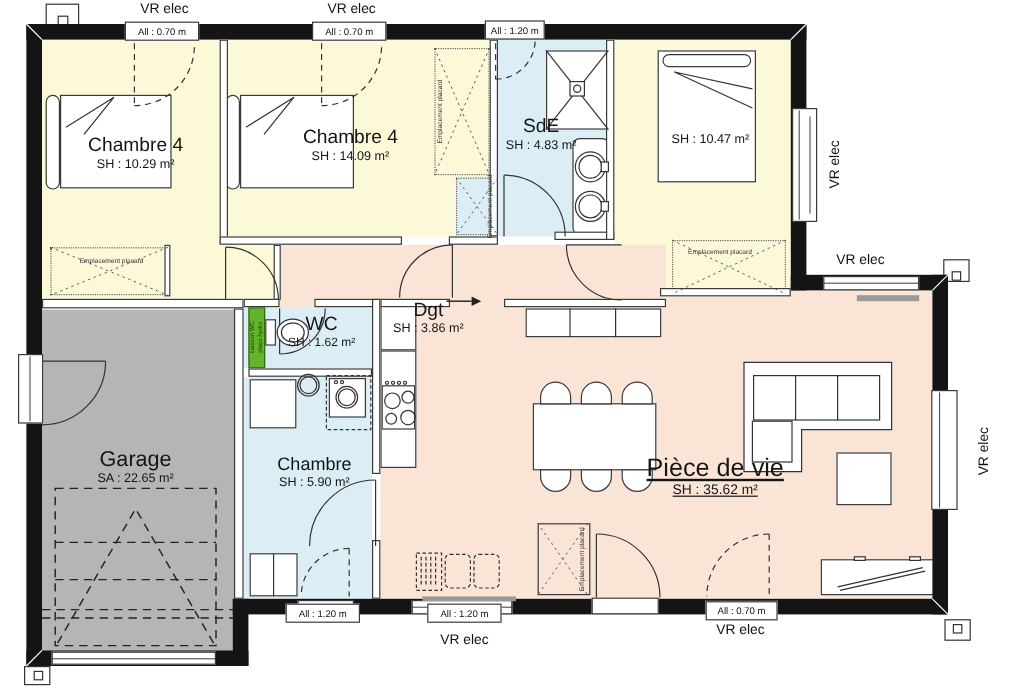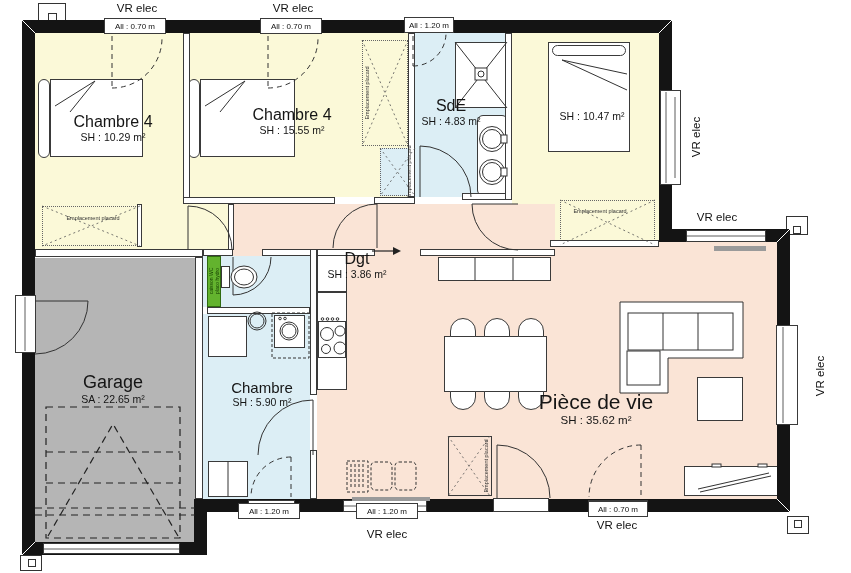--- a/index.html
+++ b/index.html
@@ -314,42 +314,46 @@
   <div class="vr vert" style="left:796px;top:369px;width:50px;height:14px;">VR elec</div>
   <div class="vr" style="left:362px;top:528px;width:50px;">VR elec</div>
   <div class="vr" style="left:592px;top:519px;width:50px;">VR elec</div>
 
   <div class="rlabel" style="left:43px;top:113px;width:140px;">
     <div class="rname">Chambre 4</div>
       <div class="rarea">SH : 10.29 m²</div>
   </div>
   <div class="rlabel" style="left:222px;top:106px;width:140px;">
     <div class="rname">Chambre 4</div>
-      <div class="rarea">SH : 15.55 m²</div>
+      <div class="rarea">SH : 14.09 m²</div>
   </div>
   <div class="rlabel" style="left:411px;top:97px;width:80px;">
     <div class="rname">SdE</div>
       <div class="rarea">SH : 4.83 m²</div>
   </div>
   <div class="rlabel" style="left:522px;top:110px;width:140px;">
       <div class="rarea">SH : 10.47 m²</div>
   </div>
   <div class="rlabel" style="left:287px;top:206px;width:140px;margin-top:44px;">
     <div class="rname">Dgt</div>
       <div class="rarea">SH : 3.86 m²</div>
   </div>
+  <div class="rlabel" style="left:230px;top:262px;width:76px;">
+    <div class="rname">WC</div>
+      <div class="rarea" style="font-size:10px;">SH : 1.62 m²</div>
+  </div>
   <div class="rlabel" style="left:43px;top:372px;width:140px;text-align:center;">
     <div class="rname" style="font-size:18px;">Garage</div>
       <div class="rarea">SA : 22.65 m²</div>
   </div>
   <div class="rlabel" style="left:192px;top:379px;width:140px;">
     <div class="rname" style="font-size:15px;">Chambre</div>
       <div class="rarea">SH : 5.90 m²</div>
   </div>
-  <div class="rlabel" style="left:496px;top:390px;width:200px;">
+  <div class="rlabel" style="left:496px;top:379px;width:200px;text-decoration:underline;">
     <div class="rname" style="font-size:21px;">Pièce de vie</div>
       <div class="rarea" style="font-size:11.5px;">SH : 35.62 m²</div>
   </div>
 
   <div class="tinytxt" style="left:50px;top:215px;width:86px;">Emplacement placard</div>
   <div class="tinytxt vert" style="left:323px;top:89px;width:90px;height:8px;">Emplacement placard</div>
   <div class="tinytxt vert" style="left:370px;top:168px;width:80px;height:8px;">Emplacement placard</div>
   <div class="tinytxt" style="left:555px;top:208px;width:90px;">Emplacement placard</div>
   <div class="tinytxt vert" style="left:452px;top:462px;width:70px;height:8px;">Emplacement placard</div>
   <div class="greentxt vert" style="left:188px;top:278px;width:46px;height:6px;">caisson WC</div>

